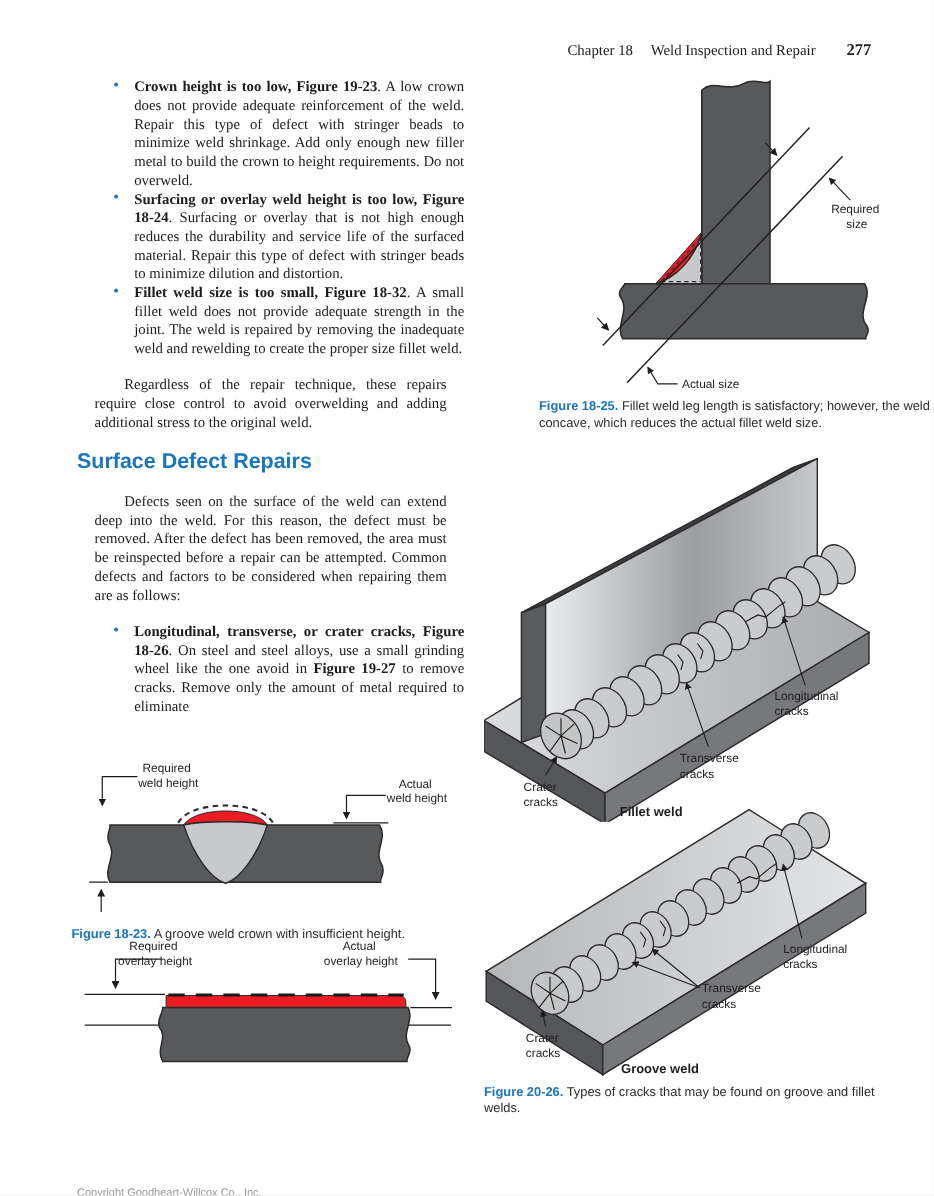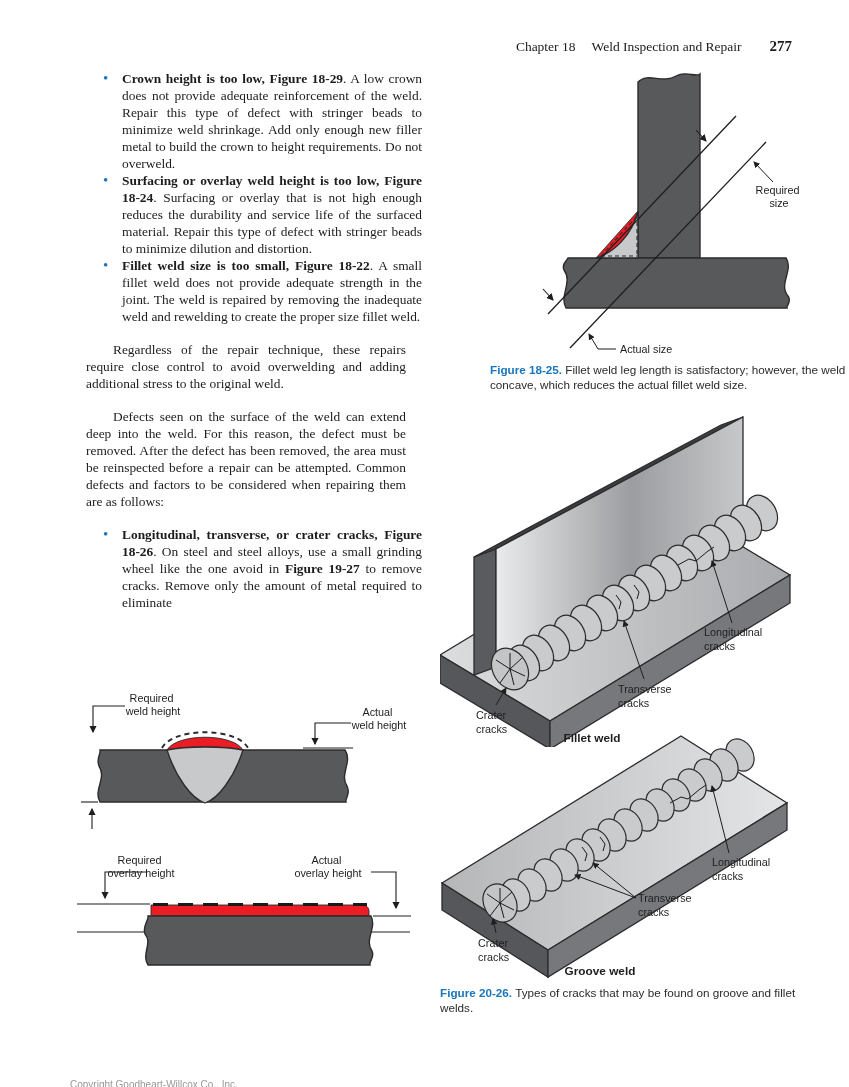--- a/index.html
+++ b/index.html
@@ -46,25 +46,26 @@
 <body>
 
 <div class="page">
 
   <div class="hdr">
     <span class="chap">Chapter 18</span><span>Weld Inspection and Repair</span><span class="pgnum">277</span>
   </div>
 
   <div class="leftcol">
     <ul class="bullets">
-      <li><span class="b">Crown height is too low, Figure 18-29</span><span>. A low crown does not provide adequate reinforcement of the weld. Repair this type of defect with stringer beads to minimize weld shrinkage. Add only enough new filler metal to build the crown to height requirements. Do not overweld.</span></li>
+      <li><span class="b">Crown height is too low, Figure 19-23</span><span>. A low crown does not provide adequate reinforcement of the weld. Repair this type of defect with stringer beads to minimize weld shrinkage. Add only enough new filler metal to build the crown to height requirements. Do not overweld.</span></li>
       <li><span class="b">Surfacing or overlay weld height is too low, Figure 18-24</span><span>. Surfacing or overlay that is not high enough reduces the durability and service life of the surfaced material. Repair this type of defect with stringer beads to minimize dilution and distortion.</span></li>
-      <li><span class="b">Fillet weld size is too small, Figure 18-22</span><span>. A small fillet weld does not provide adequate strength in the joint. The weld is repaired by removing the inadequate weld and rewelding to create the proper size fillet weld.</span></li>
+      <li><span class="b">Fillet weld size is too small, Figure 18-32</span><span>. A small fillet weld does not provide adequate strength in the joint. The weld is repaired by removing the inadequate weld and rewelding to create the proper size fillet weld.</span></li>
     </ul>
     <p class="body">Regardless of the repair technique, these repairs require close control to avoid overwelding and adding additional stress to the original weld.</p>
+    <h2 class="section">Surface Defect Repairs</h2>
     <p class="body">Defects seen on the surface of the weld can extend deep into the weld. For this reason, the defect must be removed. After the defect has been removed, the area must be reinspected before a repair can be attempted. Common defects and factors to be considered when repairing them are as follows:</p>
     <ul class="bullets">
       <li><span class="b">Longitudinal, transverse, or crater cracks, Figure 18-26</span><span>. On steel and steel alloys, use a small grinding wheel like the one avoid in </span><span class="b">Figure 19-27</span><span> to remove cracks. Remove only the amount of metal required to eliminate</span></li>
     </ul>
   </div>
 
   <div class="figure fig23">
     <svg width="356" height="152" viewBox="0 0 356 152">
       <defs>
         <marker id="arr23" viewBox="0 0 10 10" refX="8.5" refY="5" markerWidth="6.5" markerHeight="6.5" orient="auto">
@@ -82,20 +83,23 @@
       <line class="ln" x1="238" y1="62" x2="288" y2="62"></line>
       <text class="fl" text-anchor="middle">
         <tspan x="88" y="16">Required</tspan>
         <tspan x="88" y="29">weld height</tspan>
       </text>
       <text class="fl" text-anchor="middle">
         <tspan x="314" y="30">Actual</tspan>
         <tspan x="314" y="43">weld height</tspan>
       </text>
     </svg>
+    <div class="caption">
+      <span class="cap-label">Figure 18-23.</span><span> A groove weld crown with insufficient height.</span>
+    </div>
   </div>
 
   <div class="figure fig24">
     <svg width="356" height="128" viewBox="0 0 356 128">
       <defs>
         <marker id="arr24" viewBox="0 0 10 10" refX="8.5" refY="5" markerWidth="6.5" markerHeight="6.5" orient="auto">
           <path d="M0,0 L10,5 L0,10 Z" fill="#1e1e20"></path>
           </marker>
       </defs>
       <line class="ln" x1="12" y1="56" x2="85" y2="56"></line>

